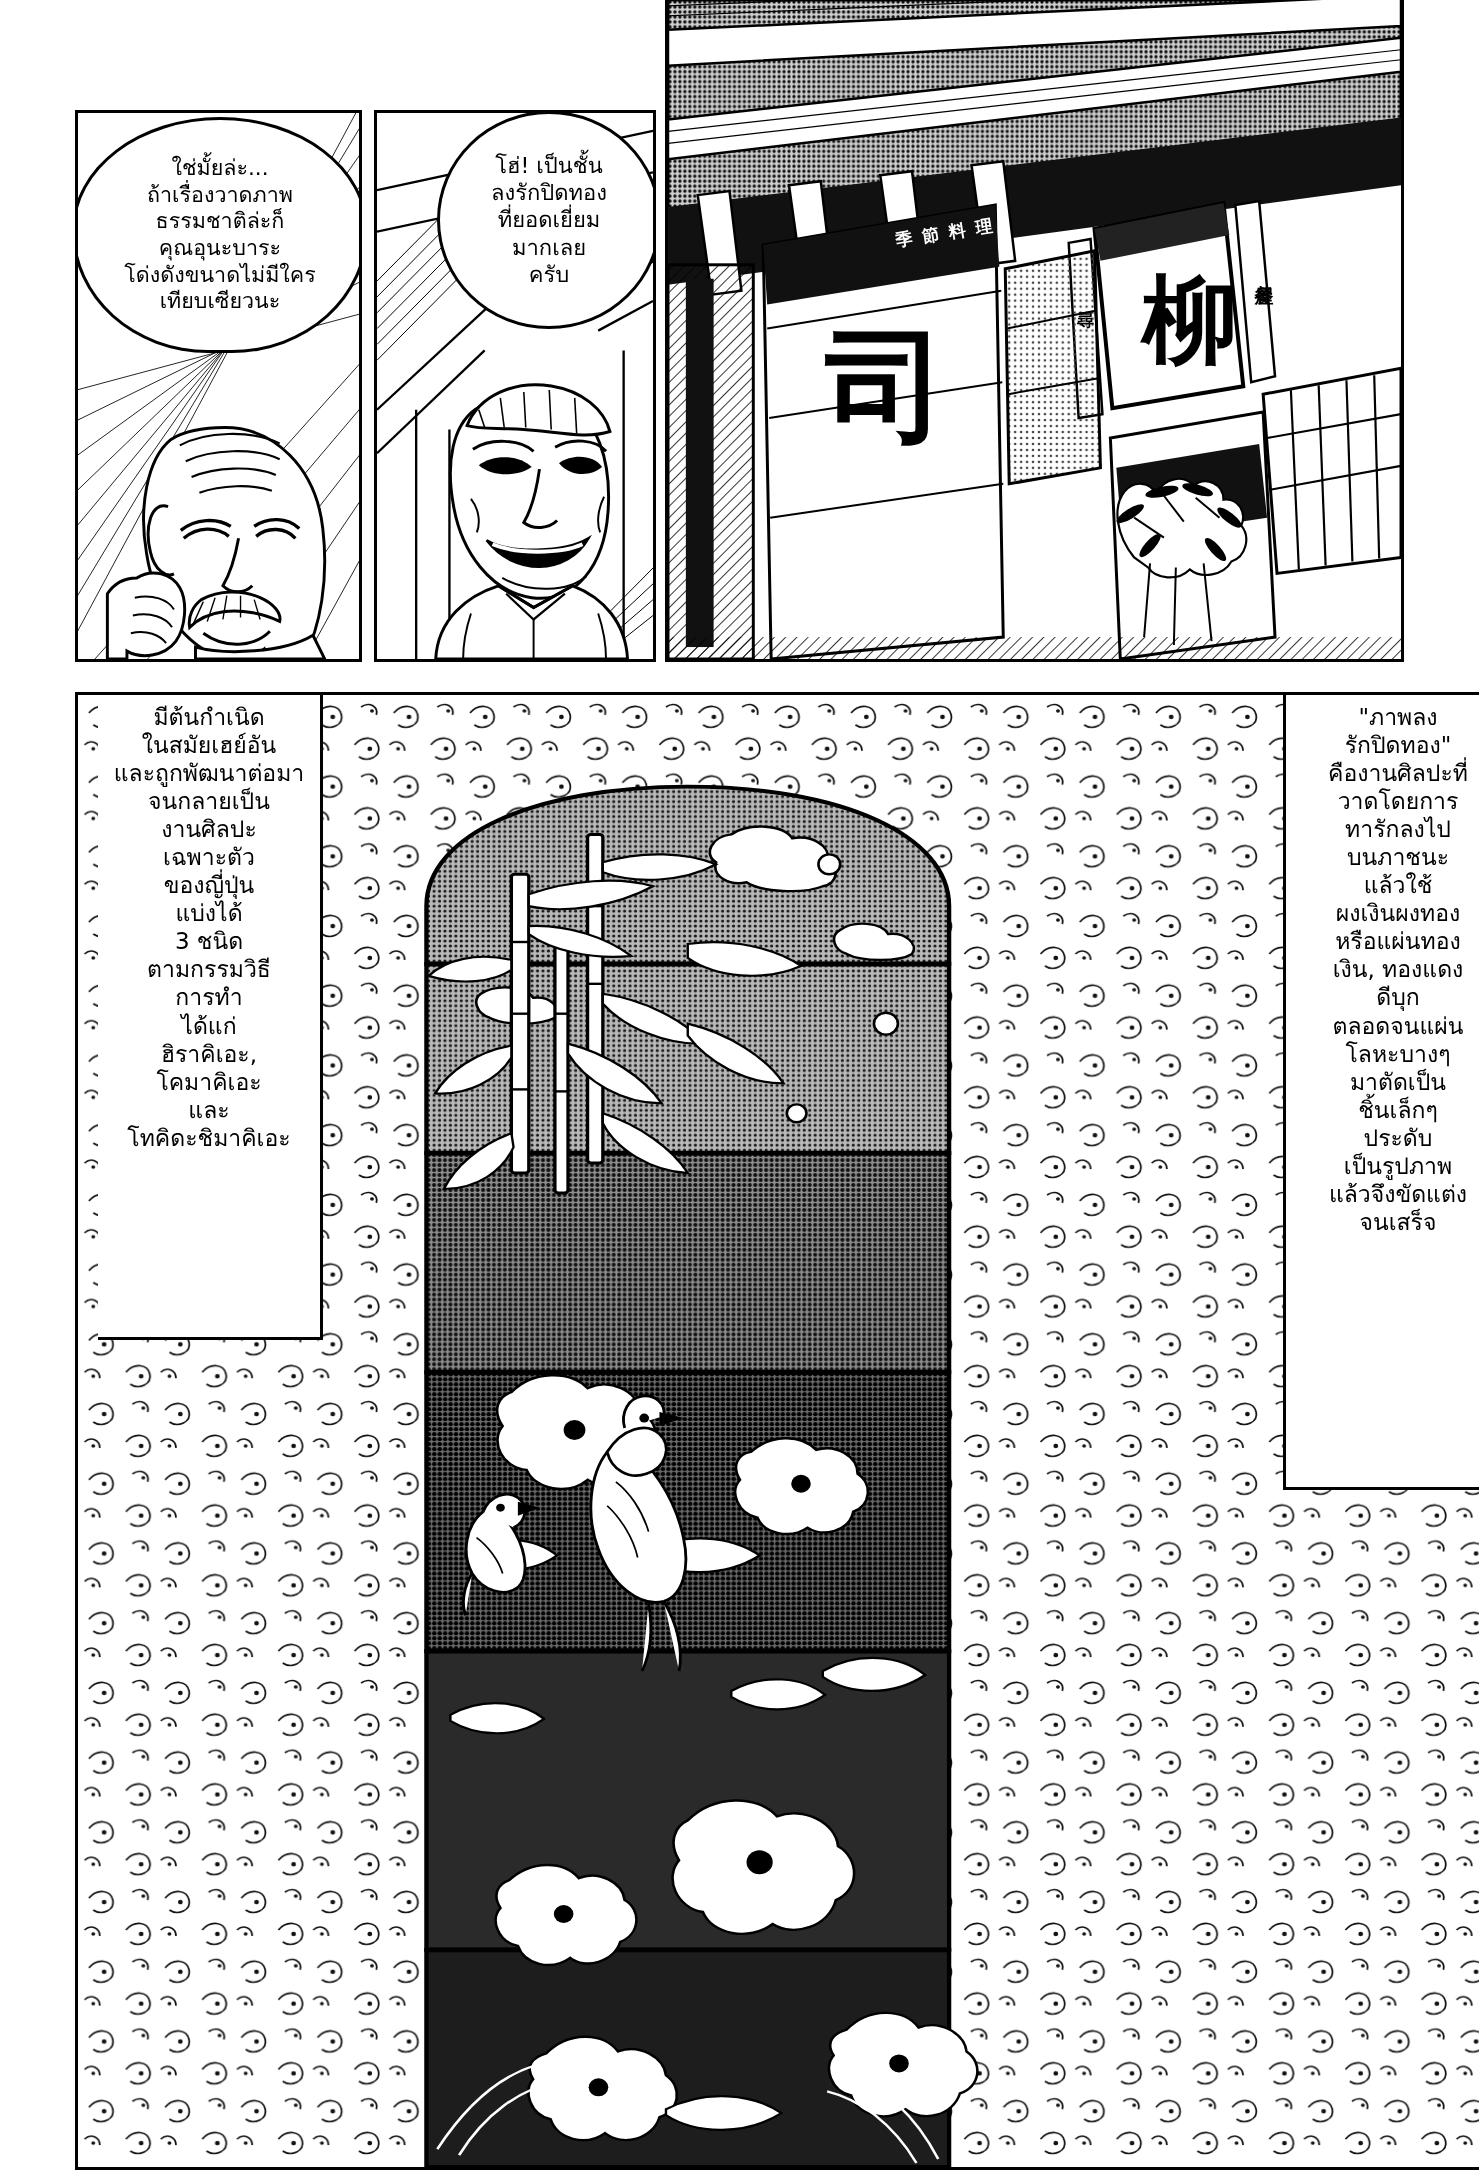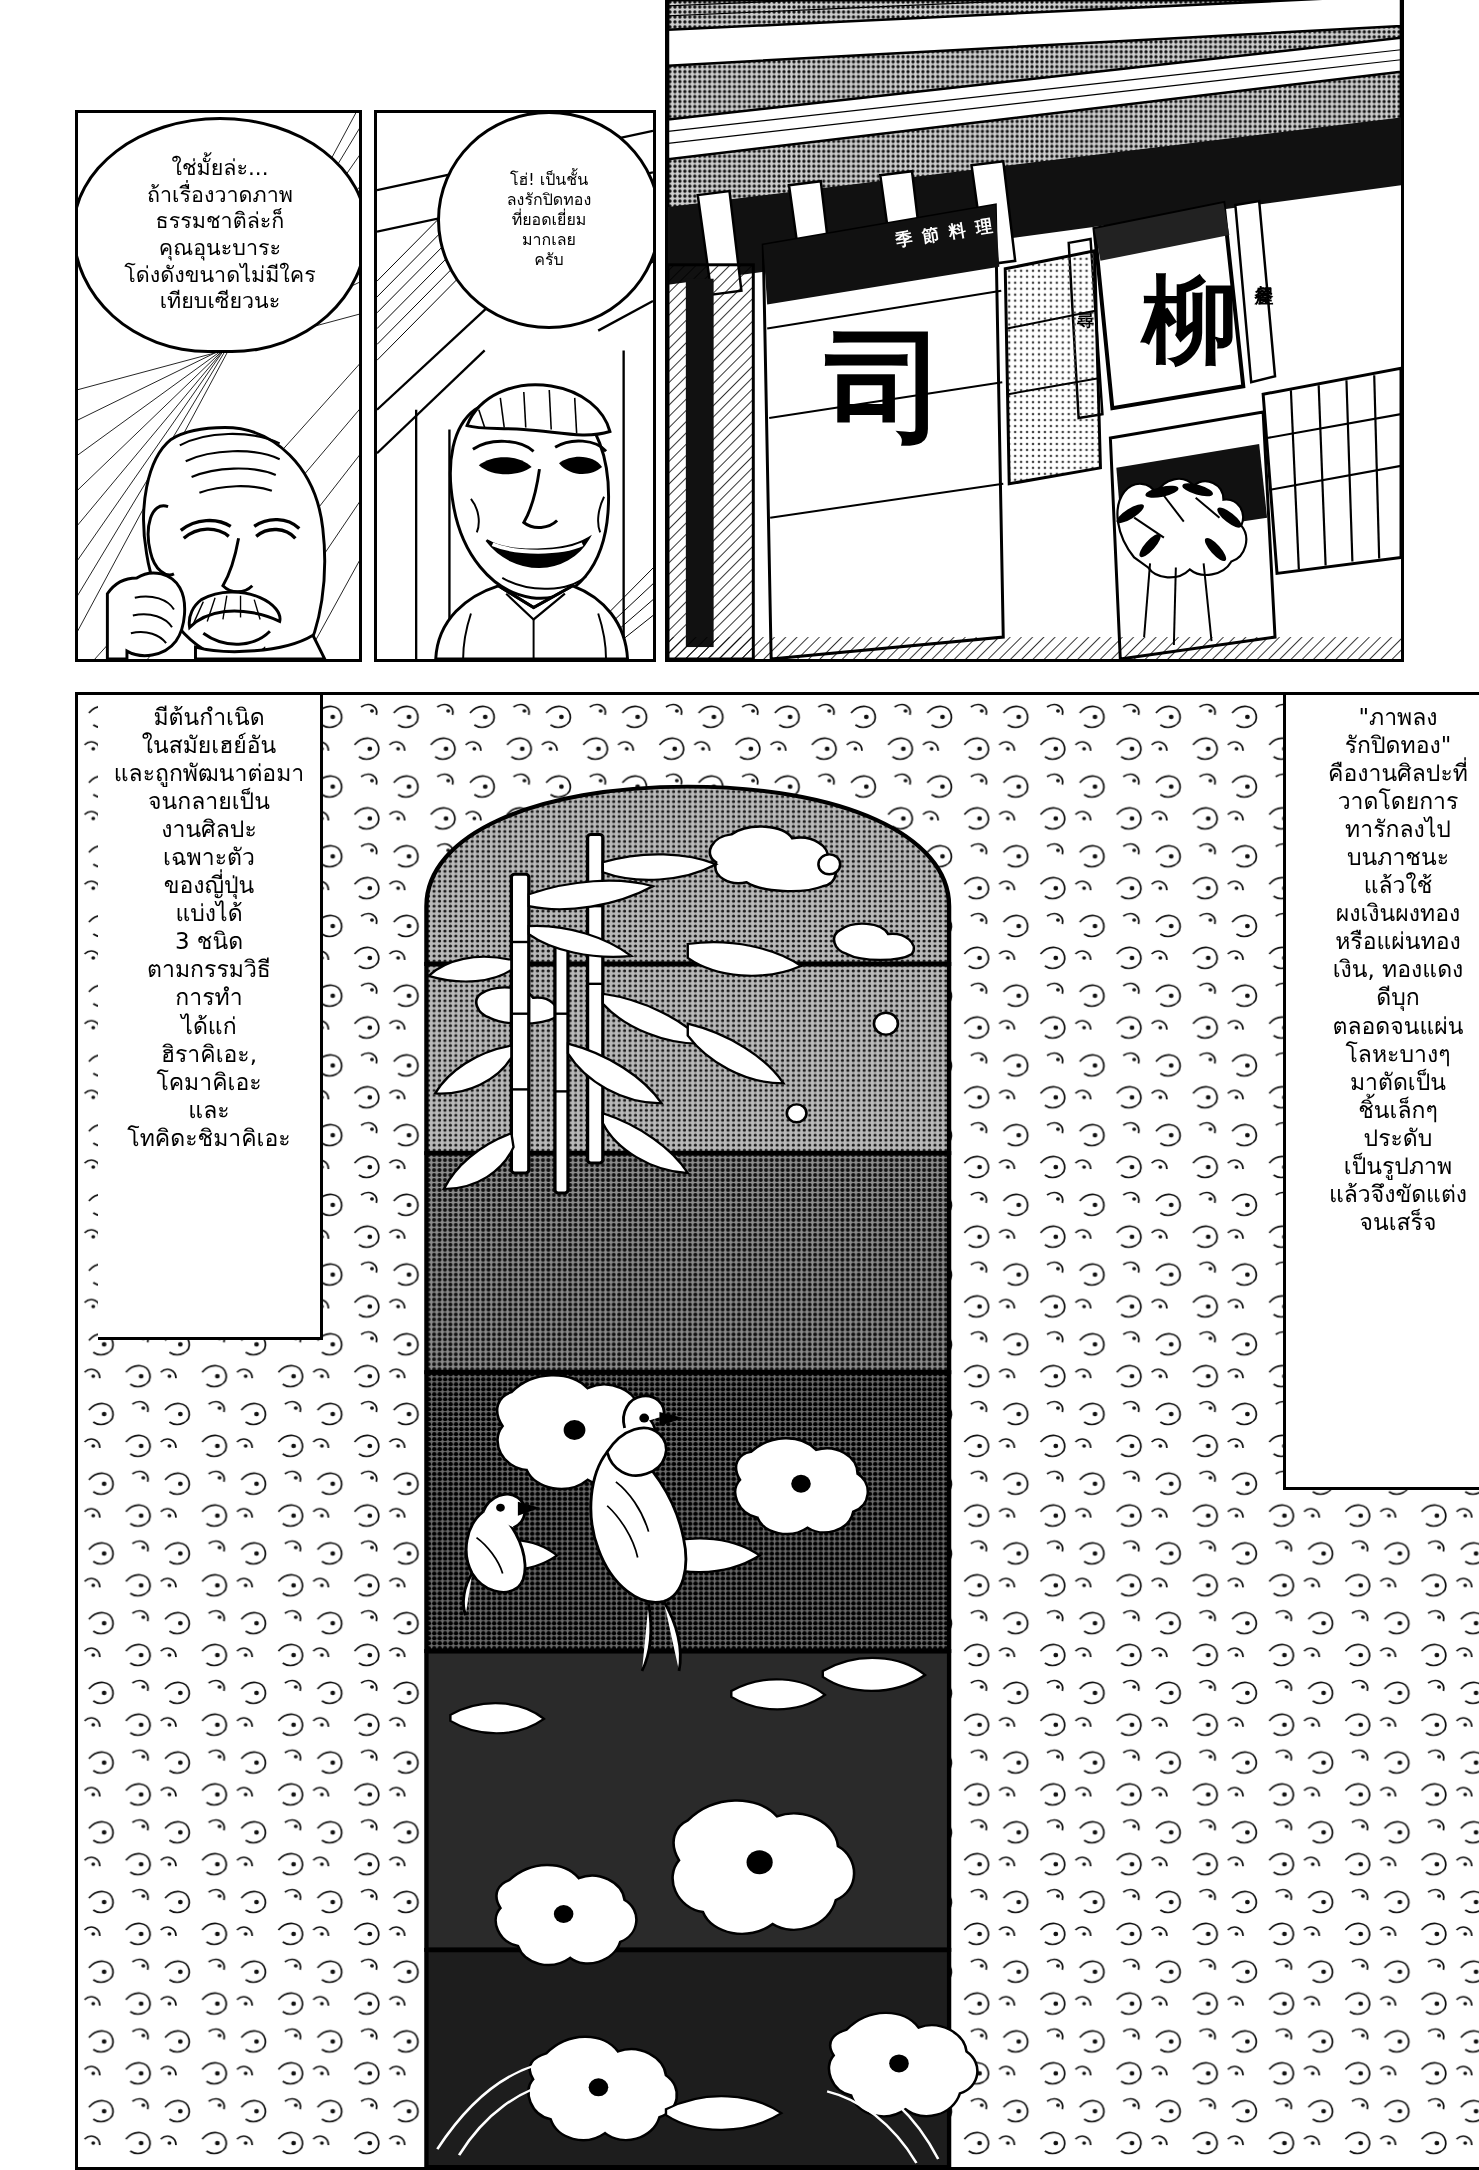--- a/index.html
+++ b/index.html
@@ -183,21 +183,21 @@
       <path d="M60 552 C62 512 92 488 124 478 L160 500 L200 478 C232 490 254 516 256 552 Z" fill="#fff" stroke="#000" stroke-width="3"></path>
       <path d="M124 478 L160 500 L200 478" fill="none" stroke="#000" stroke-width="3"></path>
       <path d="M132 486 L160 512 L192 486" fill="none" stroke="#000" stroke-width="2.2"></path>
       <g stroke="#000" stroke-width="2" fill="none">
         <path d="M96 506 C90 524 88 540 88 552"></path>
         <path d="M226 506 C232 524 234 540 234 552"></path>
         <path d="M160 512 L160 552"></path>
       </g>
     </svg>
 
-    <div class="balloon" style="left:60px;top:-2px;width:218px;height:212px;border-radius:50%/50%;font-size:16px;">
+    <div class="balloon" style="left:60px;top:-2px;width:218px;height:212px;border-radius:50%/50%;font-size:22px;">
       <span class="txt">โฮ่! เป็นชั้น
 ลงรักปิดทอง
 ที่ยอดเยี่ยม
 มากเลย
 ครับ</span>
     </div>
   </div>
 
   <div class="panel" style="left:665px;top:0px;width:739px;height:662px;border-top:none;">
     <svg class="art" viewBox="0 0 739 662" preserveAspectRatio="none">

